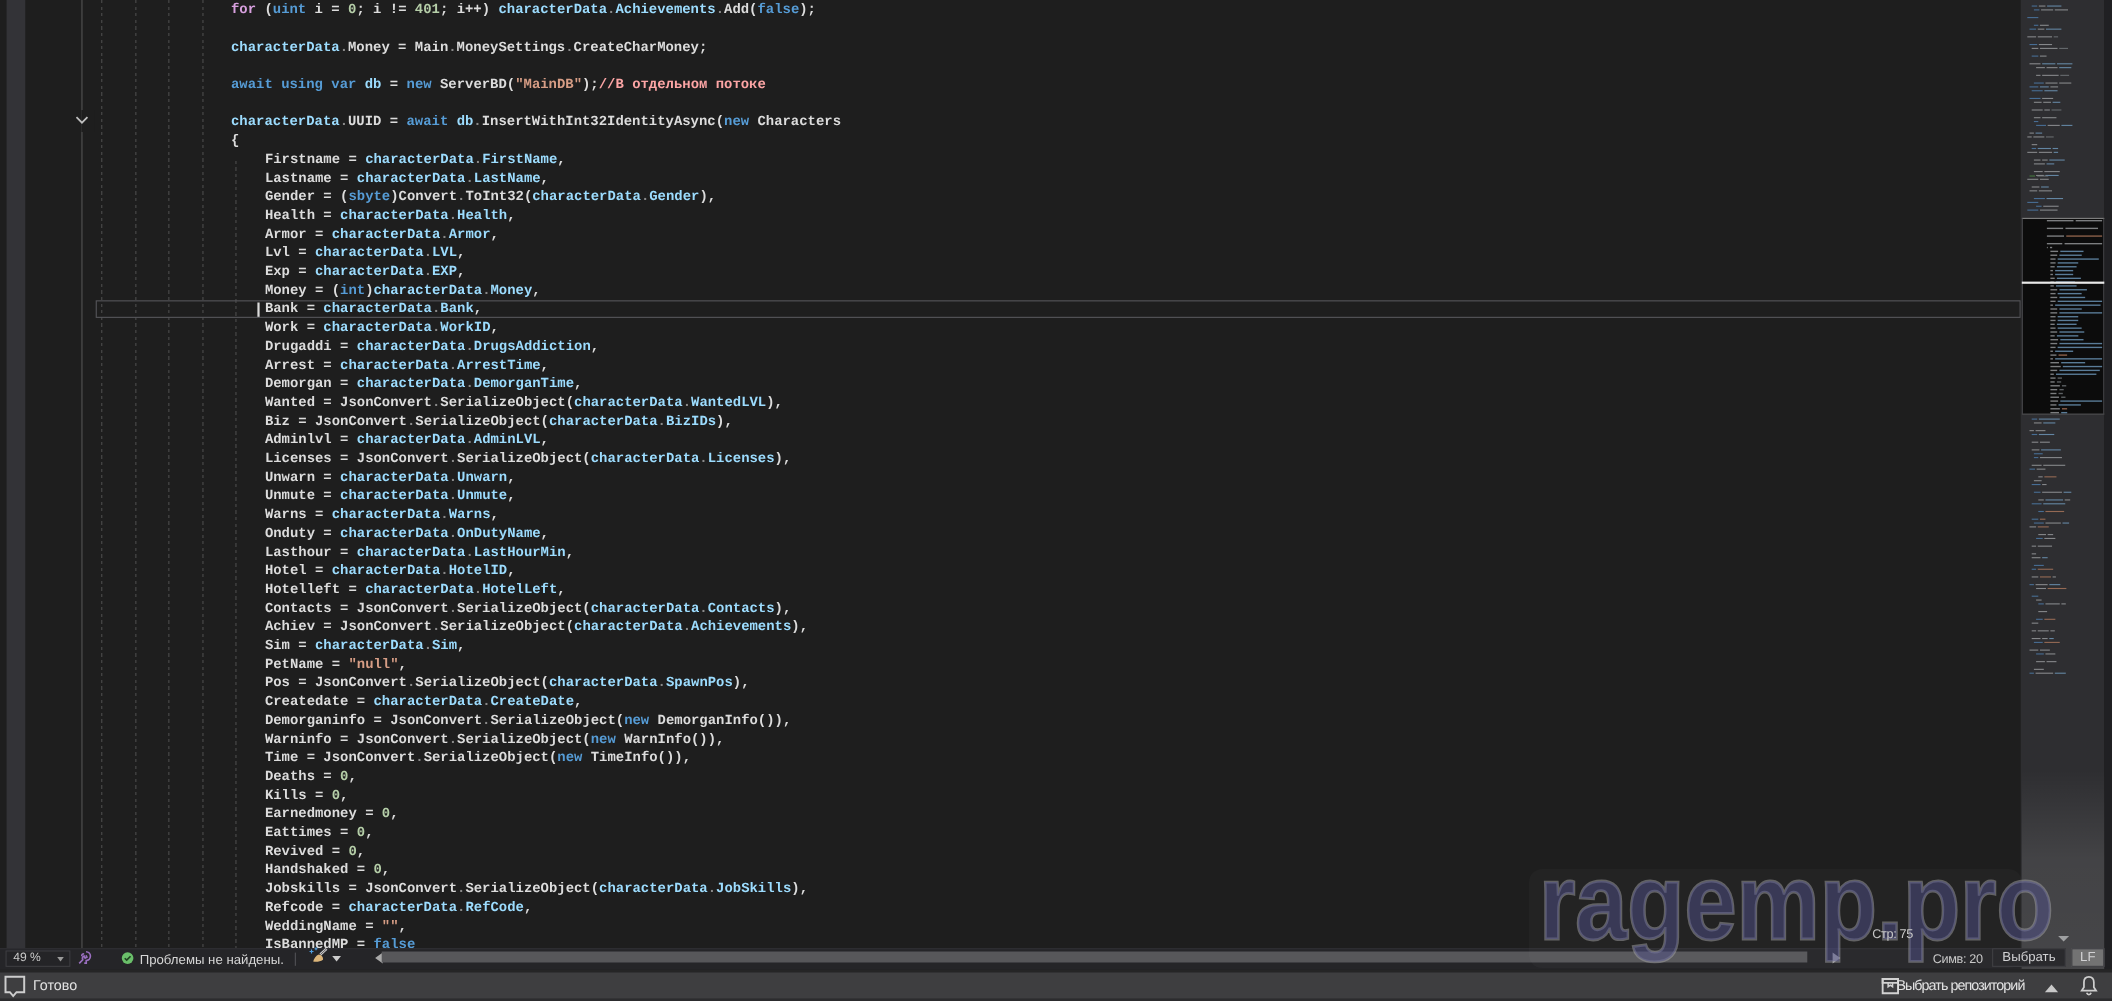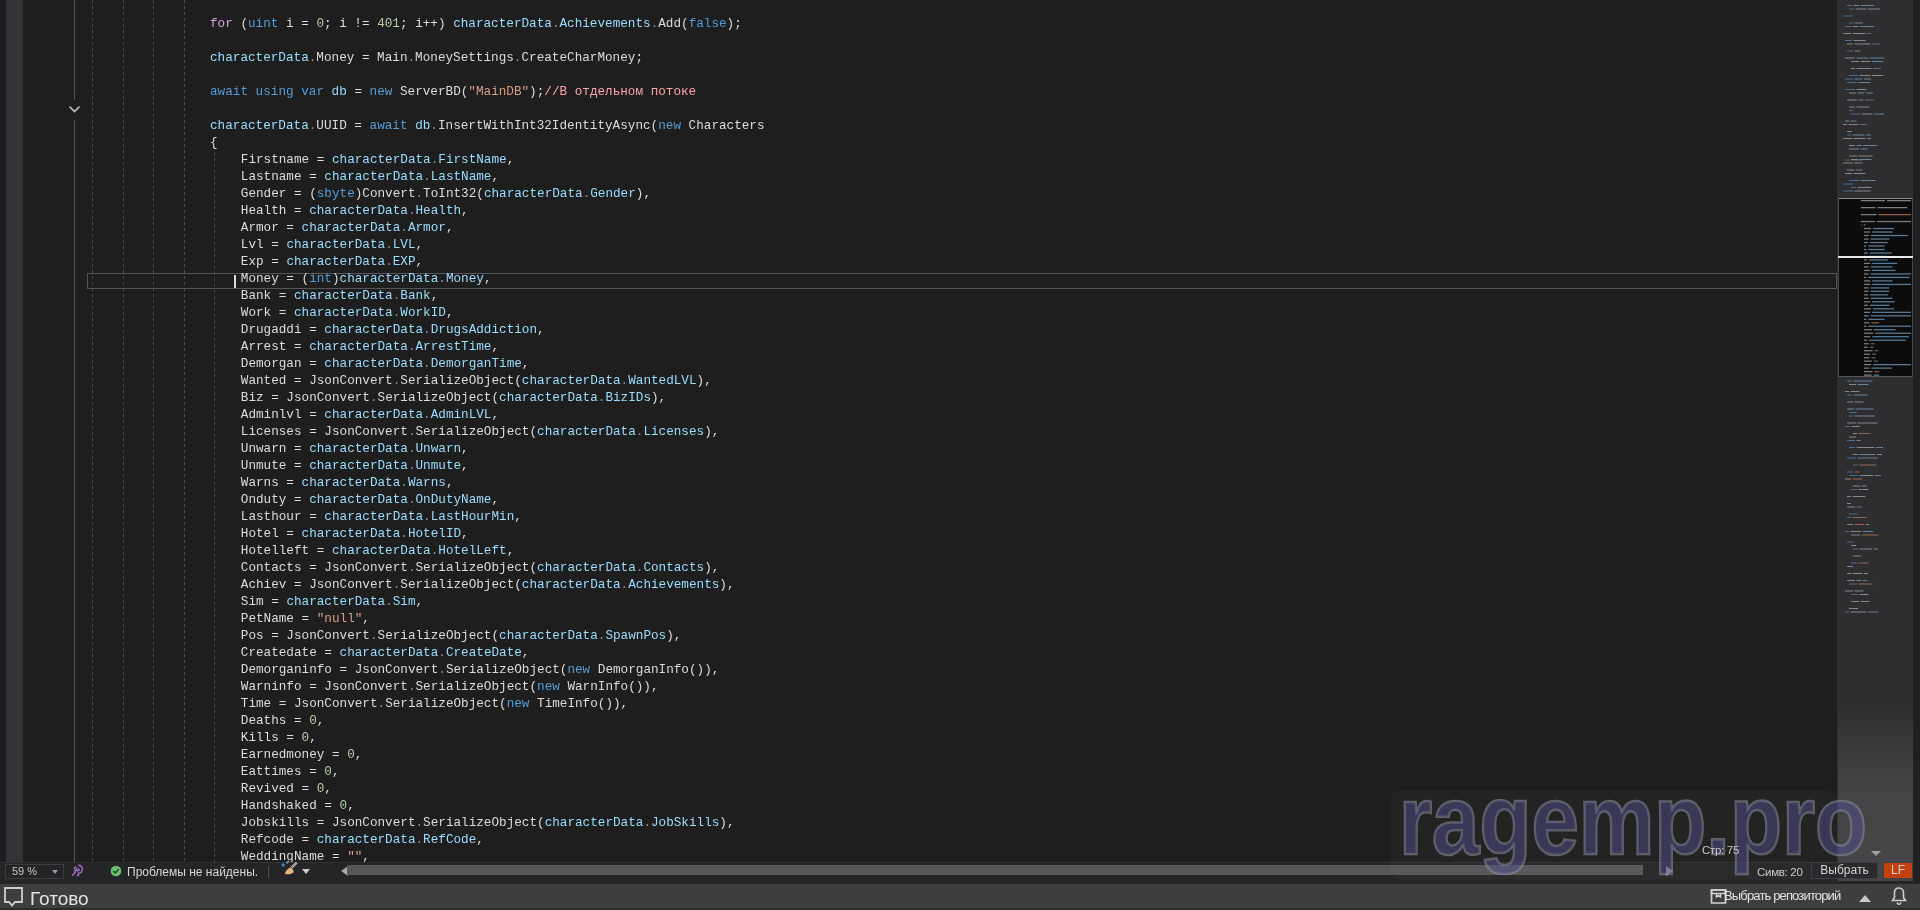--- a/index.html
+++ b/index.html
@@ -3,21 +3,21 @@
 *{margin:0;padding:0;box-sizing:border-box}
 html,body{width:1920px;height:910px;overflow:hidden;background:#1e1e1e}
 #stage{position:absolute;left:0;top:0;width:1920px;height:910px;font-family:"Liberation Sans",sans-serif}
 .abs{position:absolute}
 
 #margin{left:6px;top:0;width:17px;height:862px;background:#333337}
 .guide{width:1px;background-image:repeating-linear-gradient(180deg,#4b4b4b 0 3px,transparent 3px 6px)}
 #foldline{left:74px;top:0;width:1px;height:862px;background:#535353}
 #curline{left:87px;top:273px;width:1750px;height:16px;border:1px solid #56565a}
 #caret{left:233.5px;top:275px;width:2px;height:13px;background:#dcdcdc}
-#code{left:0;top:15px;width:1547px;height:861px;font-family:"Liberation Mono",monospace;font-weight:400;font-size:12.66px;color:#dcdcdc;white-space:pre}
+#code{left:0;top:0;width:1547px;height:861px;font-family:"Liberation Mono",monospace;font-weight:700;font-size:12.66px;color:#dcdcdc;white-space:pre}
 .ln{height:17px;line-height:17px}
 .ln i{font-style:normal}
 i.k{color:#569cd6} i.c{color:#d8a0df} i.v{color:#9cdcfe} i.s{color:#d69d85}
 i.n{color:#b5cea8} i.g{color:#fca5a5} i.d{color:#8a8a8a}
 
 #bbar{left:0;top:862px;width:1920px;height:19px;background:#252528;border-top:1px solid #313135}
 
 #mmap{left:1837px;top:0;width:76px;height:881px;background:#2e2e31}
 #mmedge{left:1913px;top:0;width:7px;height:881px;background:#202023}
 #mmbox{left:1838px;top:198px;width:75px;height:179px;background:#0c0c0c;border-top:1px solid #8a8a8a;border-left:1px solid #47474a;border-right:1px solid #47474a;border-bottom:1px solid #57575a}
@@ -26,26 +26,26 @@
 #zoombox{left:5px;top:864px;width:59px;height:15px;background:#242427;border:1px solid #3d3d41;color:#c9c9c9;font-size:11px;line-height:13px;padding-left:6px}
 #zoomarr{left:52px;top:870px;width:0;height:0;border:3.5px solid transparent;border-top:4px solid #9b9b9b}
 .sep{width:1px;height:12px;background:#525255;top:866px}
 #probtxt{left:127px;top:865px;font-size:12px;color:#d6d6d6}
 #hthumb{left:347px;top:865px;width:1296px;height:10px;background:#57575a}
 #rarrow{left:1666px;top:866px;width:0;height:0;border:5px solid transparent;border-left:7px solid #a9a9a9}
 #larrow{left:336px;top:866px;width:0;height:0;border:5px solid transparent;border-right:7px solid #a9a9a9}
 #postxt{left:1702px;top:844px;font-size:11.5px;color:#c8c8c8;letter-spacing:-0.3px}
 #postxt2{left:1757px;top:866px;font-size:11.5px;color:#c8c8c8;letter-spacing:-0.3px}
 #wsbox{left:1811px;top:862px;width:67px;height:17px;background:#2a2a2d;border:1px solid #3f3f43;color:#d2d2d4;font-size:12px;text-align:center;line-height:15px}
-#lfbox{left:1883px;top:862px;width:30px;height:17px;background:#c2410c;border:1px solid #3f3f43;color:#d2d2d4;font-size:12px;text-align:center;line-height:15px}
+#lfbox{left:1883px;top:862px;width:30px;height:17px;background:#737373;border:1px solid #3f3f43;color:#d2d2d4;font-size:12px;text-align:center;line-height:15px}
 
 #gap{left:0;top:881px;width:1920px;height:3px;background:#252526}
 #sbar{left:0;top:884px;width:1920px;height:24px;background:#3e3e40}
 #sbot{left:0;top:908px;width:1920px;height:2px;background:#2c2c2e}
-#ready{left:30px;top:888px;font-size:19px;color:#e2e2e2}
+#ready{left:30px;top:888px;font-size:13px;color:#e2e2e2}
 #repotxt{left:1724px;top:888px;font-size:13px;color:#e2e2e2;letter-spacing:-0.85px}
 #uptri{left:1859px;top:895px;width:0;height:0;border:6px solid transparent;border-bottom:7px solid #c8c8c8;border-top:0}
 
 #wmglow{left:1838px;top:700px;width:75px;height:181px;background:linear-gradient(180deg,rgba(255,255,255,0) 0%,rgba(255,255,255,0.10) 45%,rgba(255,255,255,0.115) 100%)}
 #wmglow2{left:1390px;top:790px;width:448px;height:90px;background:rgba(255,255,255,0.022);border-radius:12px}
 #wmark{left:1392px;top:760px;width:528px;height:130px}
 #dntri{left:1870.5px;top:851px;width:0;height:0;border:5px solid transparent;border-top:5px solid #9fa0a2;border-bottom:0}
 </style></head>
 <body>
 <div id="stage">
@@ -338,21 +338,21 @@
         <rect x="1859.5" y="594.0" width="9.0" height="1.0" fill="#a7aaad" fill-opacity="0.72"></rect>
         <rect x="1851.0" y="601.0" width="8.0" height="1.0" fill="#a7aaad" fill-opacity="0.72"></rect>
         <rect x="1860.5" y="601.0" width="9.0" height="1.0" fill="#a7aaad" fill-opacity="0.72"></rect>
         <rect x="1849.0" y="608.0" width="9.0" height="1.0" fill="#a7aaad" fill-opacity="0.72"></rect>
         <rect x="1845.0" y="611.5" width="4.0" height="1.0" fill="#5286bb" fill-opacity="0.72"></rect>
         <rect x="1850.5" y="611.5" width="16.0" height="1.0" fill="#a7aaad" fill-opacity="0.72"></rect>
         <rect x="1868.0" y="611.5" width="10.0" height="1.0" fill="#79a8cf" fill-opacity="0.72"></rect>
       </g>
 </svg>
 <div class="abs" id="mmcaret"></div>
-<div class="abs" id="zoombox">59 %</div>
+<div class="abs" id="zoombox">49 %</div>
 <div class="abs" id="zoomarr"></div>
 <svg class="abs" style="left:70px;top:863px" width="14" height="15" viewBox="0 0 14 15">
   <path d="M8.2 2.2 C10.6 2.2 12.2 4 12.2 6.2 C12.2 8.6 10.4 10.2 8.4 10.2 L8.4 12.5 L6.6 12.5" fill="none" stroke="#9a6fc0" stroke-width="1.5"></path>
   <path d="M6.5 4 C5 4 4.2 5 4.2 6.3" fill="none" stroke="#9a6fc0" stroke-width="1.3"></path>
   <path d="M2 12.8 L5.2 9.6 C4.6 8.2 5.2 6.8 6.5 6.2 L7.4 8 L9 7.2 L8.2 5.4" fill="none" stroke="#9a6fc0" stroke-width="1.5"></path>
 </svg>
 <svg class="abs" style="left:110px;top:865px" width="12" height="12" viewBox="0 0 12 12">
   <circle cx="6" cy="6" r="5.3" fill="#6abf6a"></circle>
   <polyline points="3.4,6.1 5.2,7.9 8.7,4.3" fill="none" stroke="#1f4220" stroke-width="1.5"></polyline>
 </svg>

